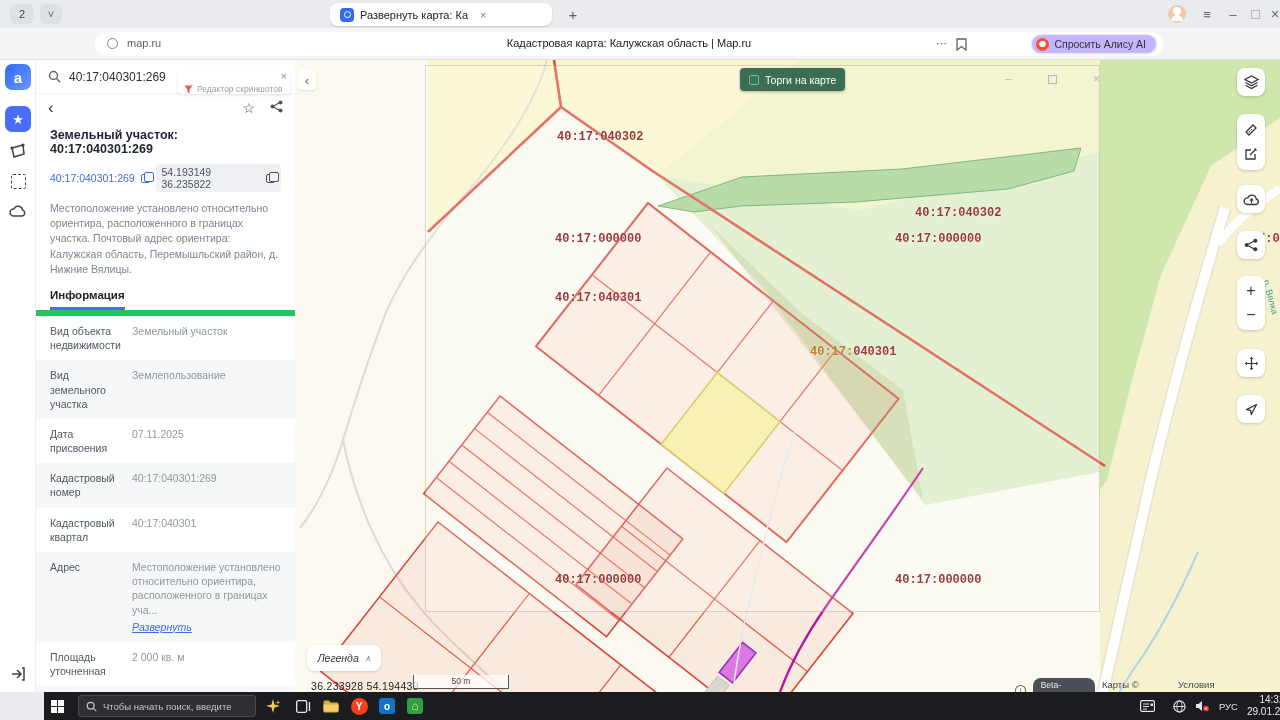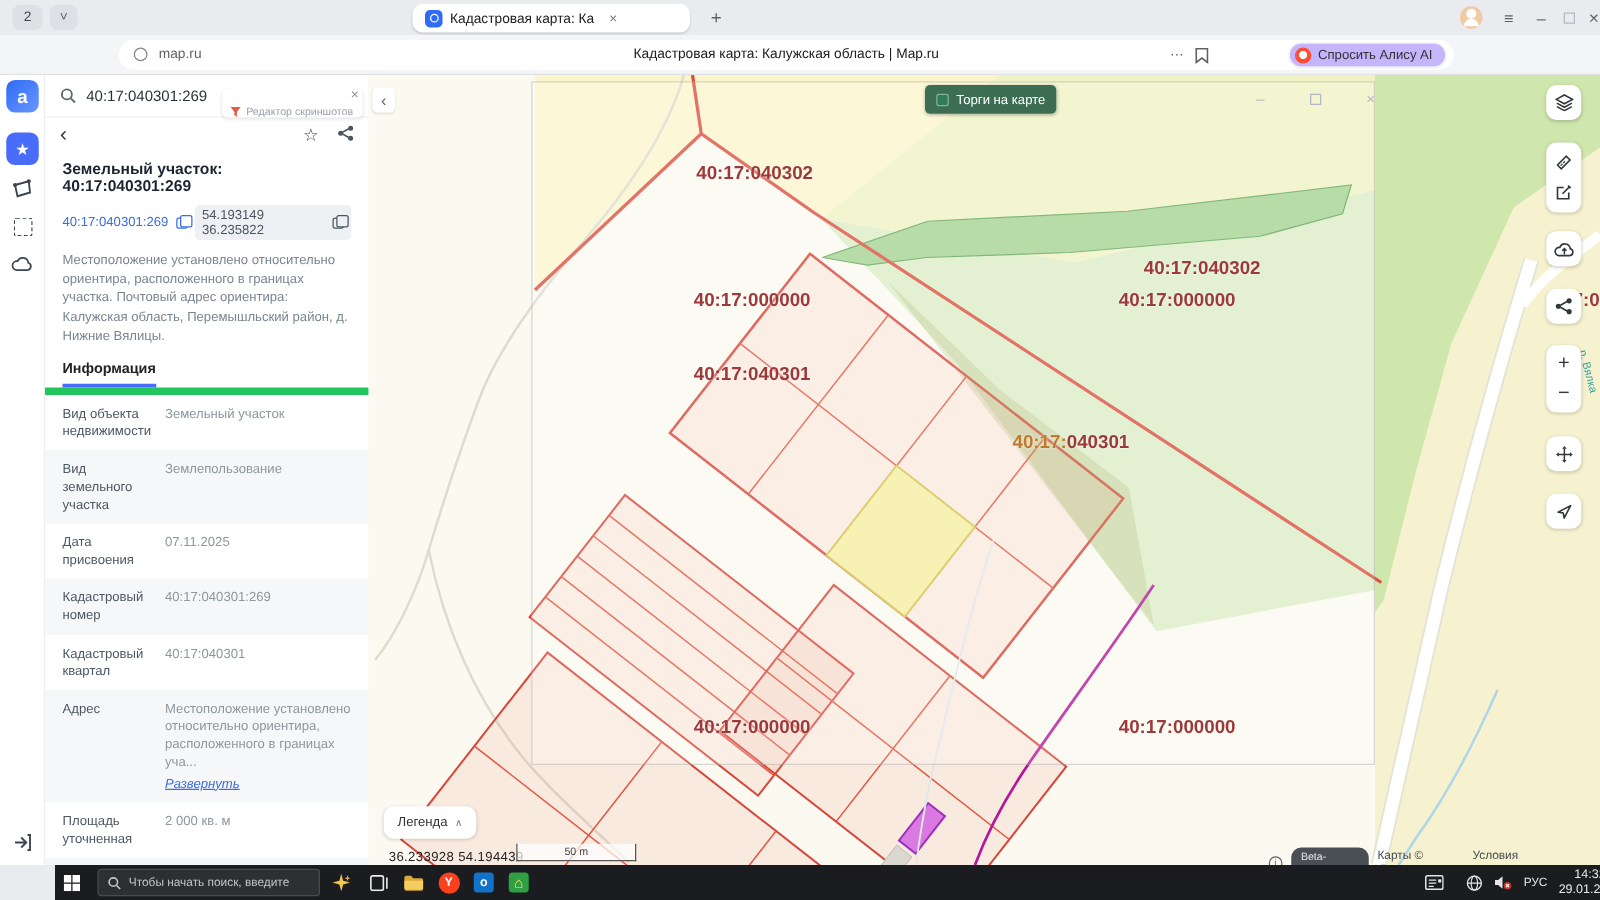--- a/index.html
+++ b/index.html
@@ -55,32 +55,32 @@
   #editor-tint { position:absolute; left:130px; top:5px; width:675px; height:547px; background:rgba(255,255,255,.20);
                  border:1px solid rgba(150,150,150,.35); }
   #editor-controls { position:absolute; left:710px; top:12px; width:95px; display:flex; justify-content:space-between; color:#b3b9c2; font-size:12px; }
   .maxic { width:9px; height:9px; border:1.5px solid #b3b9c2; margin-top:3px; }
   #collapse { position:absolute; left:3px; top:10px; width:18px; height:20px; background:#fff; border-radius:4px; color:#666;
               display:flex; align-items:center; justify-content:center; font-size:13px; box-shadow:0 1px 2px rgba(0,0,0,.1); }
   #torgi { position:absolute; left:445px; top:8px; height:23px; padding:0 9px; background:rgba(34,90,64,.88); border-radius:4px;
            display:flex; align-items:center; gap:6px; color:#fff; font-size:10.5px; box-shadow:0 1px 3px rgba(0,0,0,.3); }
   .torgi-cb { width:10px; height:10px; border:1px solid #86b29a; background:#2e7d57; border-radius:2px; }
 
-  .mlabel { position:absolute; font-family:Liberation Sans, sans-serif; font-weight:bold; font-size:15px; color:#9c3939;
+  .mlabel { position:absolute; font-family:Liberation Mono, monospace; font-weight:bold; font-size:12px; color:#9c3939;
             text-shadow:0 0 2px rgba(255,255,255,.8); white-space:nowrap; }
   #mlH .pre { color:#c07a2e; } #mlH .suf { color:#9c3939; }
   #riverlabel { position:absolute; left:958px; top:232px; color:#3aa0a0; font-size:9px; transform:rotate(75deg); white-space:nowrap; }
 
   .ctl { position:absolute; left:942px; width:28px; background:#fff; border-radius:8px; box-shadow:0 1px 3px rgba(0,0,0,.18);
          display:flex; flex-direction:column; align-items:center; justify-content:space-evenly; color:#33373d; }
   .ctl svg { display:block; }
 
   #legendbtn { position:absolute; left:12px; top:585px; width:74px; height:26px; background:#fff; border-radius:8px;
                box-shadow:0 1px 3px rgba(0,0,0,.15); display:flex; align-items:center; justify-content:center; gap:6px;
-               font-size:10.5px; color:#333; }
+               font-size:10.5px; color:#333;font-style:italic; }
   #legendbtn .up { font-size:8px; color:#777; }
   #mapcoords { position:absolute; left:16px; top:620px; font-size:10.5px; color:#222; letter-spacing:.3px; }
   #scalebar { position:absolute; left:118px; top:615px; width:96px; height:14px; background:rgba(255,255,255,.7);
               border-left:1px solid #555; border-right:1px solid #555; border-bottom:1px solid #555;
               font-size:8.5px; color:#444; text-align:center; line-height:12px; }
   #betaclu { position:absolute; left:720px; top:618px; display:flex; align-items:center; gap:7px; }
   .infoc { width:11px; height:11px; border:1px solid #666; border-radius:50%; font-size:8px; color:#666; text-align:center; line-height:10px; }
   #betapill { background:#4a4f55; color:#e8e8e8; border-radius:8px; font-size:8.5px; padding:2px 8px; }
   .attr { font-size:9.5px; color:#454a50; }
 
@@ -102,21 +102,21 @@
 </head>
 <body>
 
 <div id="tabstrip">
   <div class="tabchip" style="left:10px;width:24px;">2</div>
   <div class="tabchip" style="left:40px;width:22px;color:#666;">˅</div>
   <div class="tab active" style="left:330px;width:222px;">
     <span class="fav" style="background:#2f6bf5;border-radius:4px;display:flex;align-items:center;justify-content:center;">
       <span style="width:7px;height:7px;border:1.5px solid #fff;border-radius:50%;"></span>
       </span>
-    <span>Кадастровая карта: Ка</span>
+    <span>Развернуть карта: Ка</span>
     <span style="color:#777;margin-left:6px;">×</span>
   </div>
   <div class="winbtn" style="left:562px;font-size:15px;">+</div>
   <div class="abs" style="left:1168px;top:5px;width:18px;height:18px;border-radius:50%;background:#f2c9a4;">
     <div style="width:8px;height:8px;border-radius:50%;background:#fff;margin:2px auto 0;"></div>
     <div style="width:12px;height:6px;border-radius:6px 6px 0 0;background:#fff;margin:0 auto;"></div>
   </div>
   <div class="winbtn" style="left:1196px;">≡</div>
   <div class="winbtn" style="left:1222px;">–</div>
   <div class="winbtn" style="left:1244px;">

